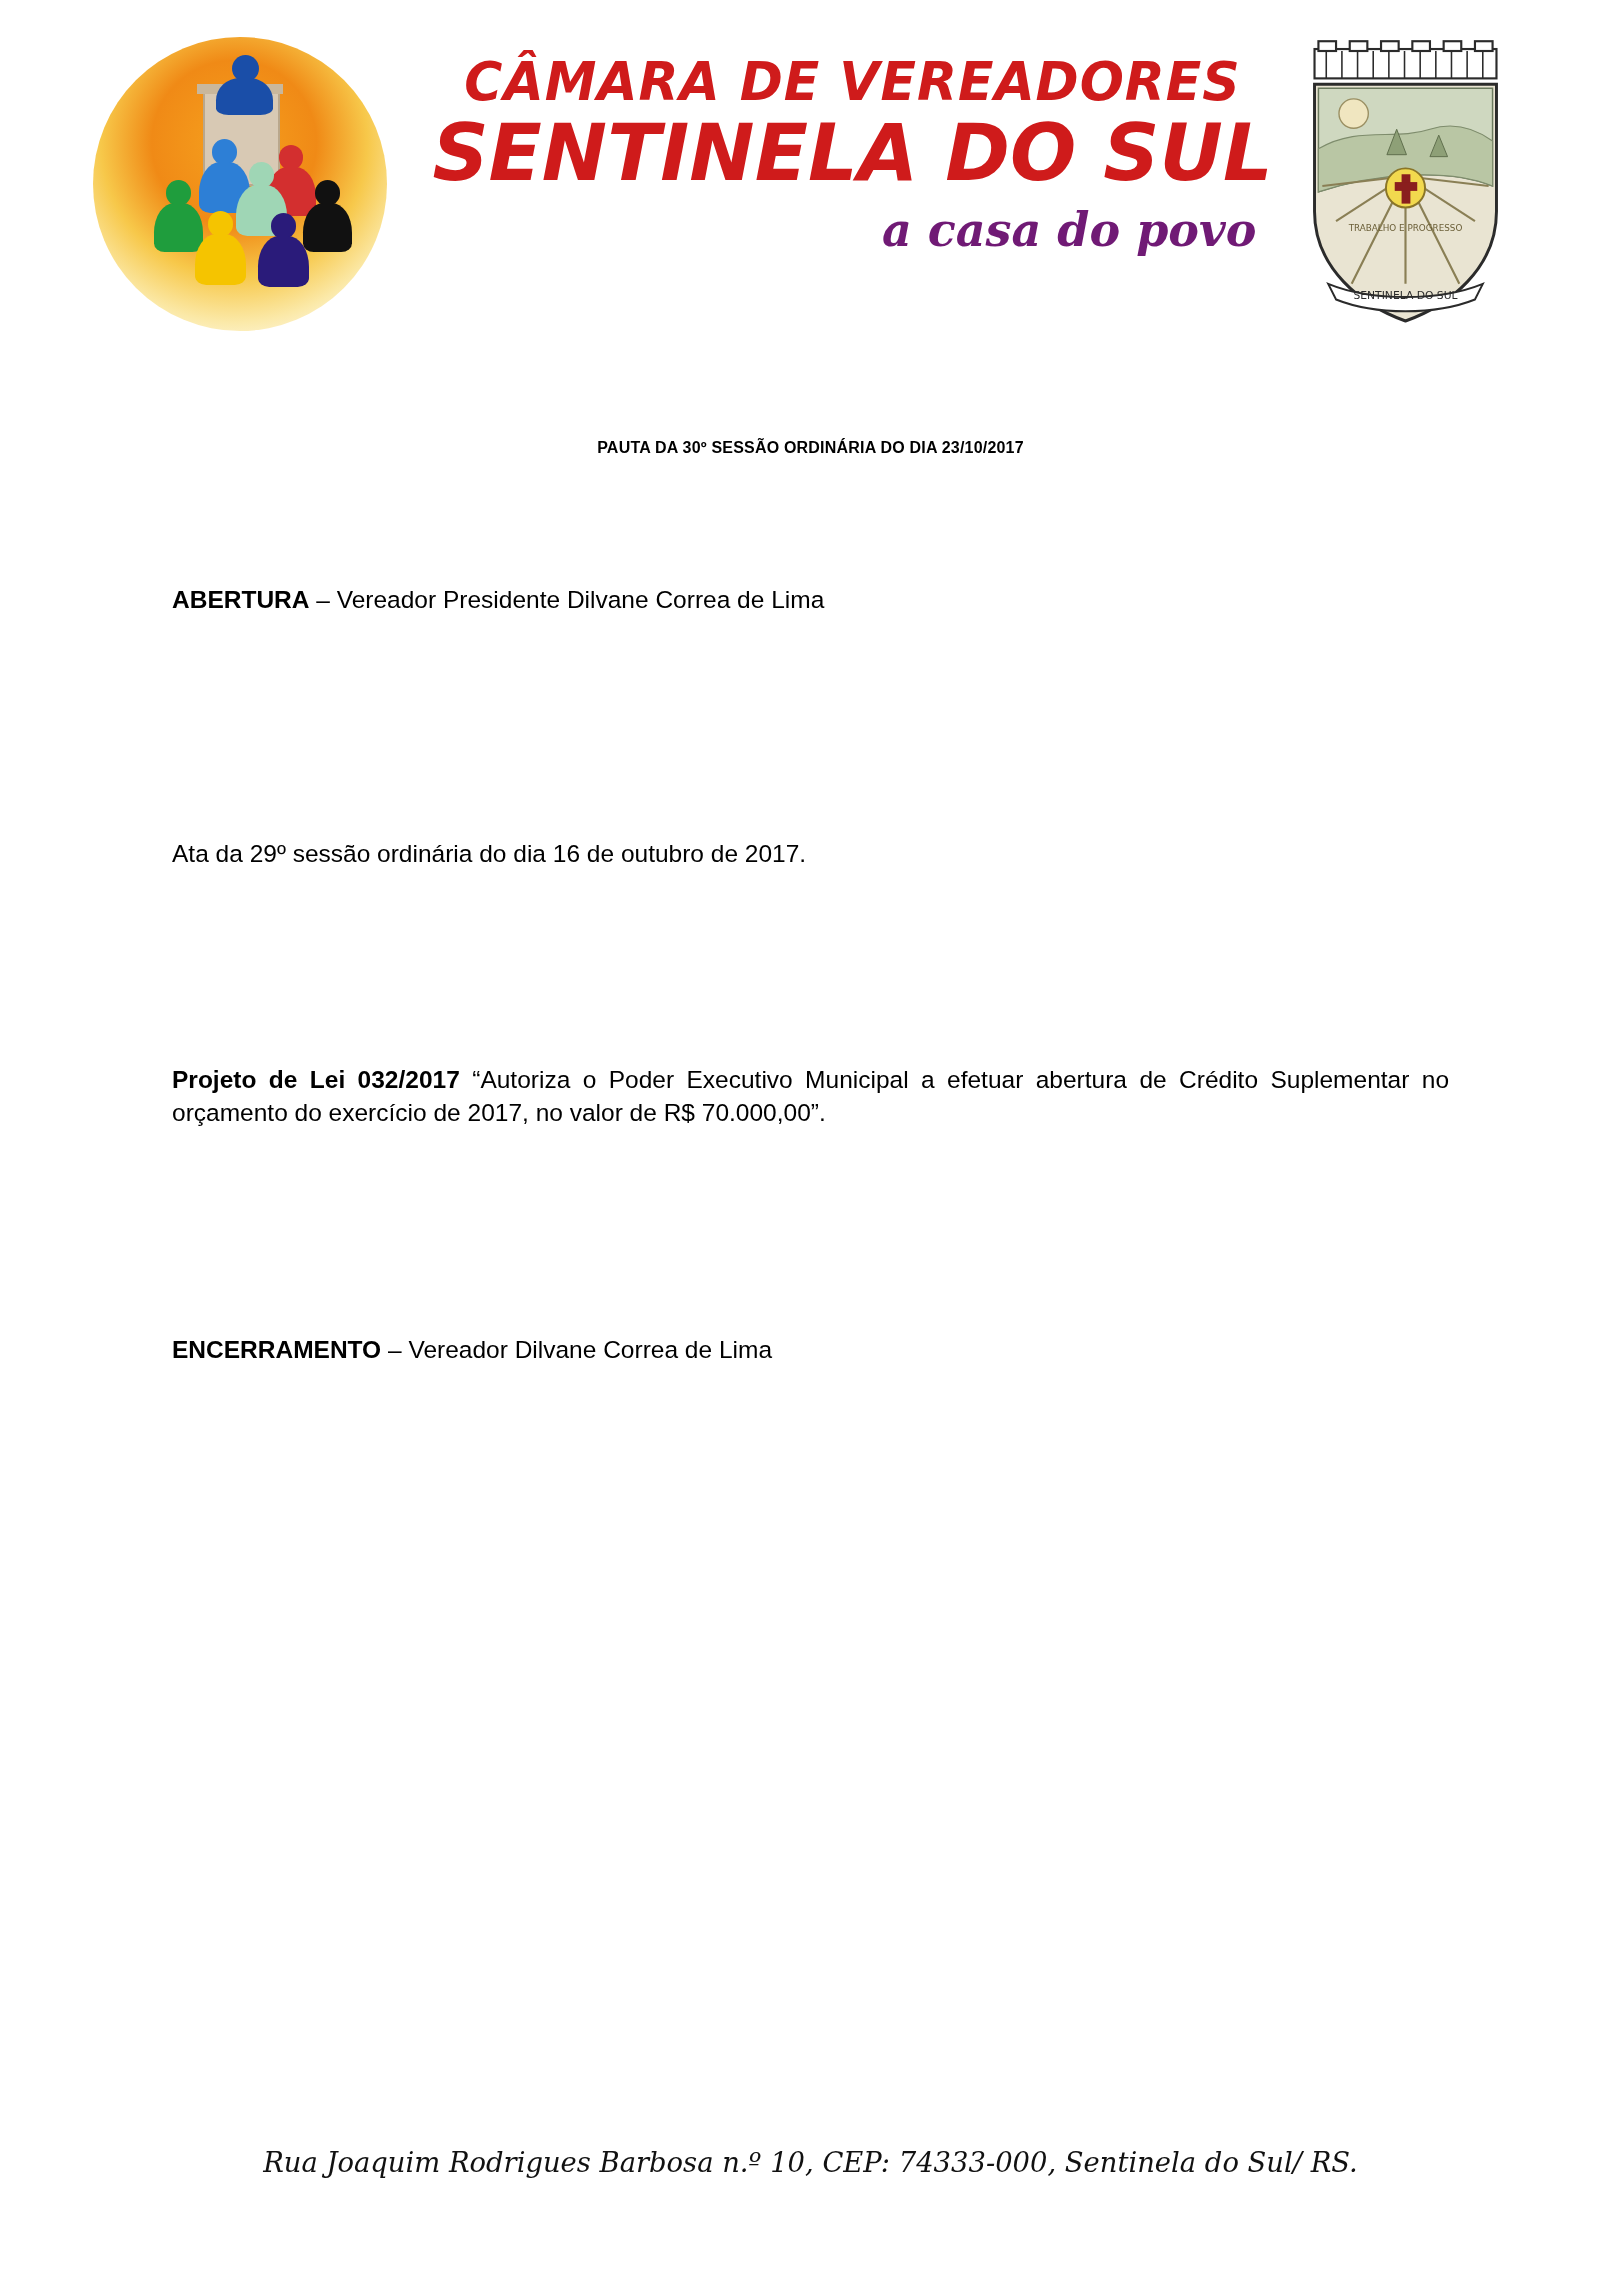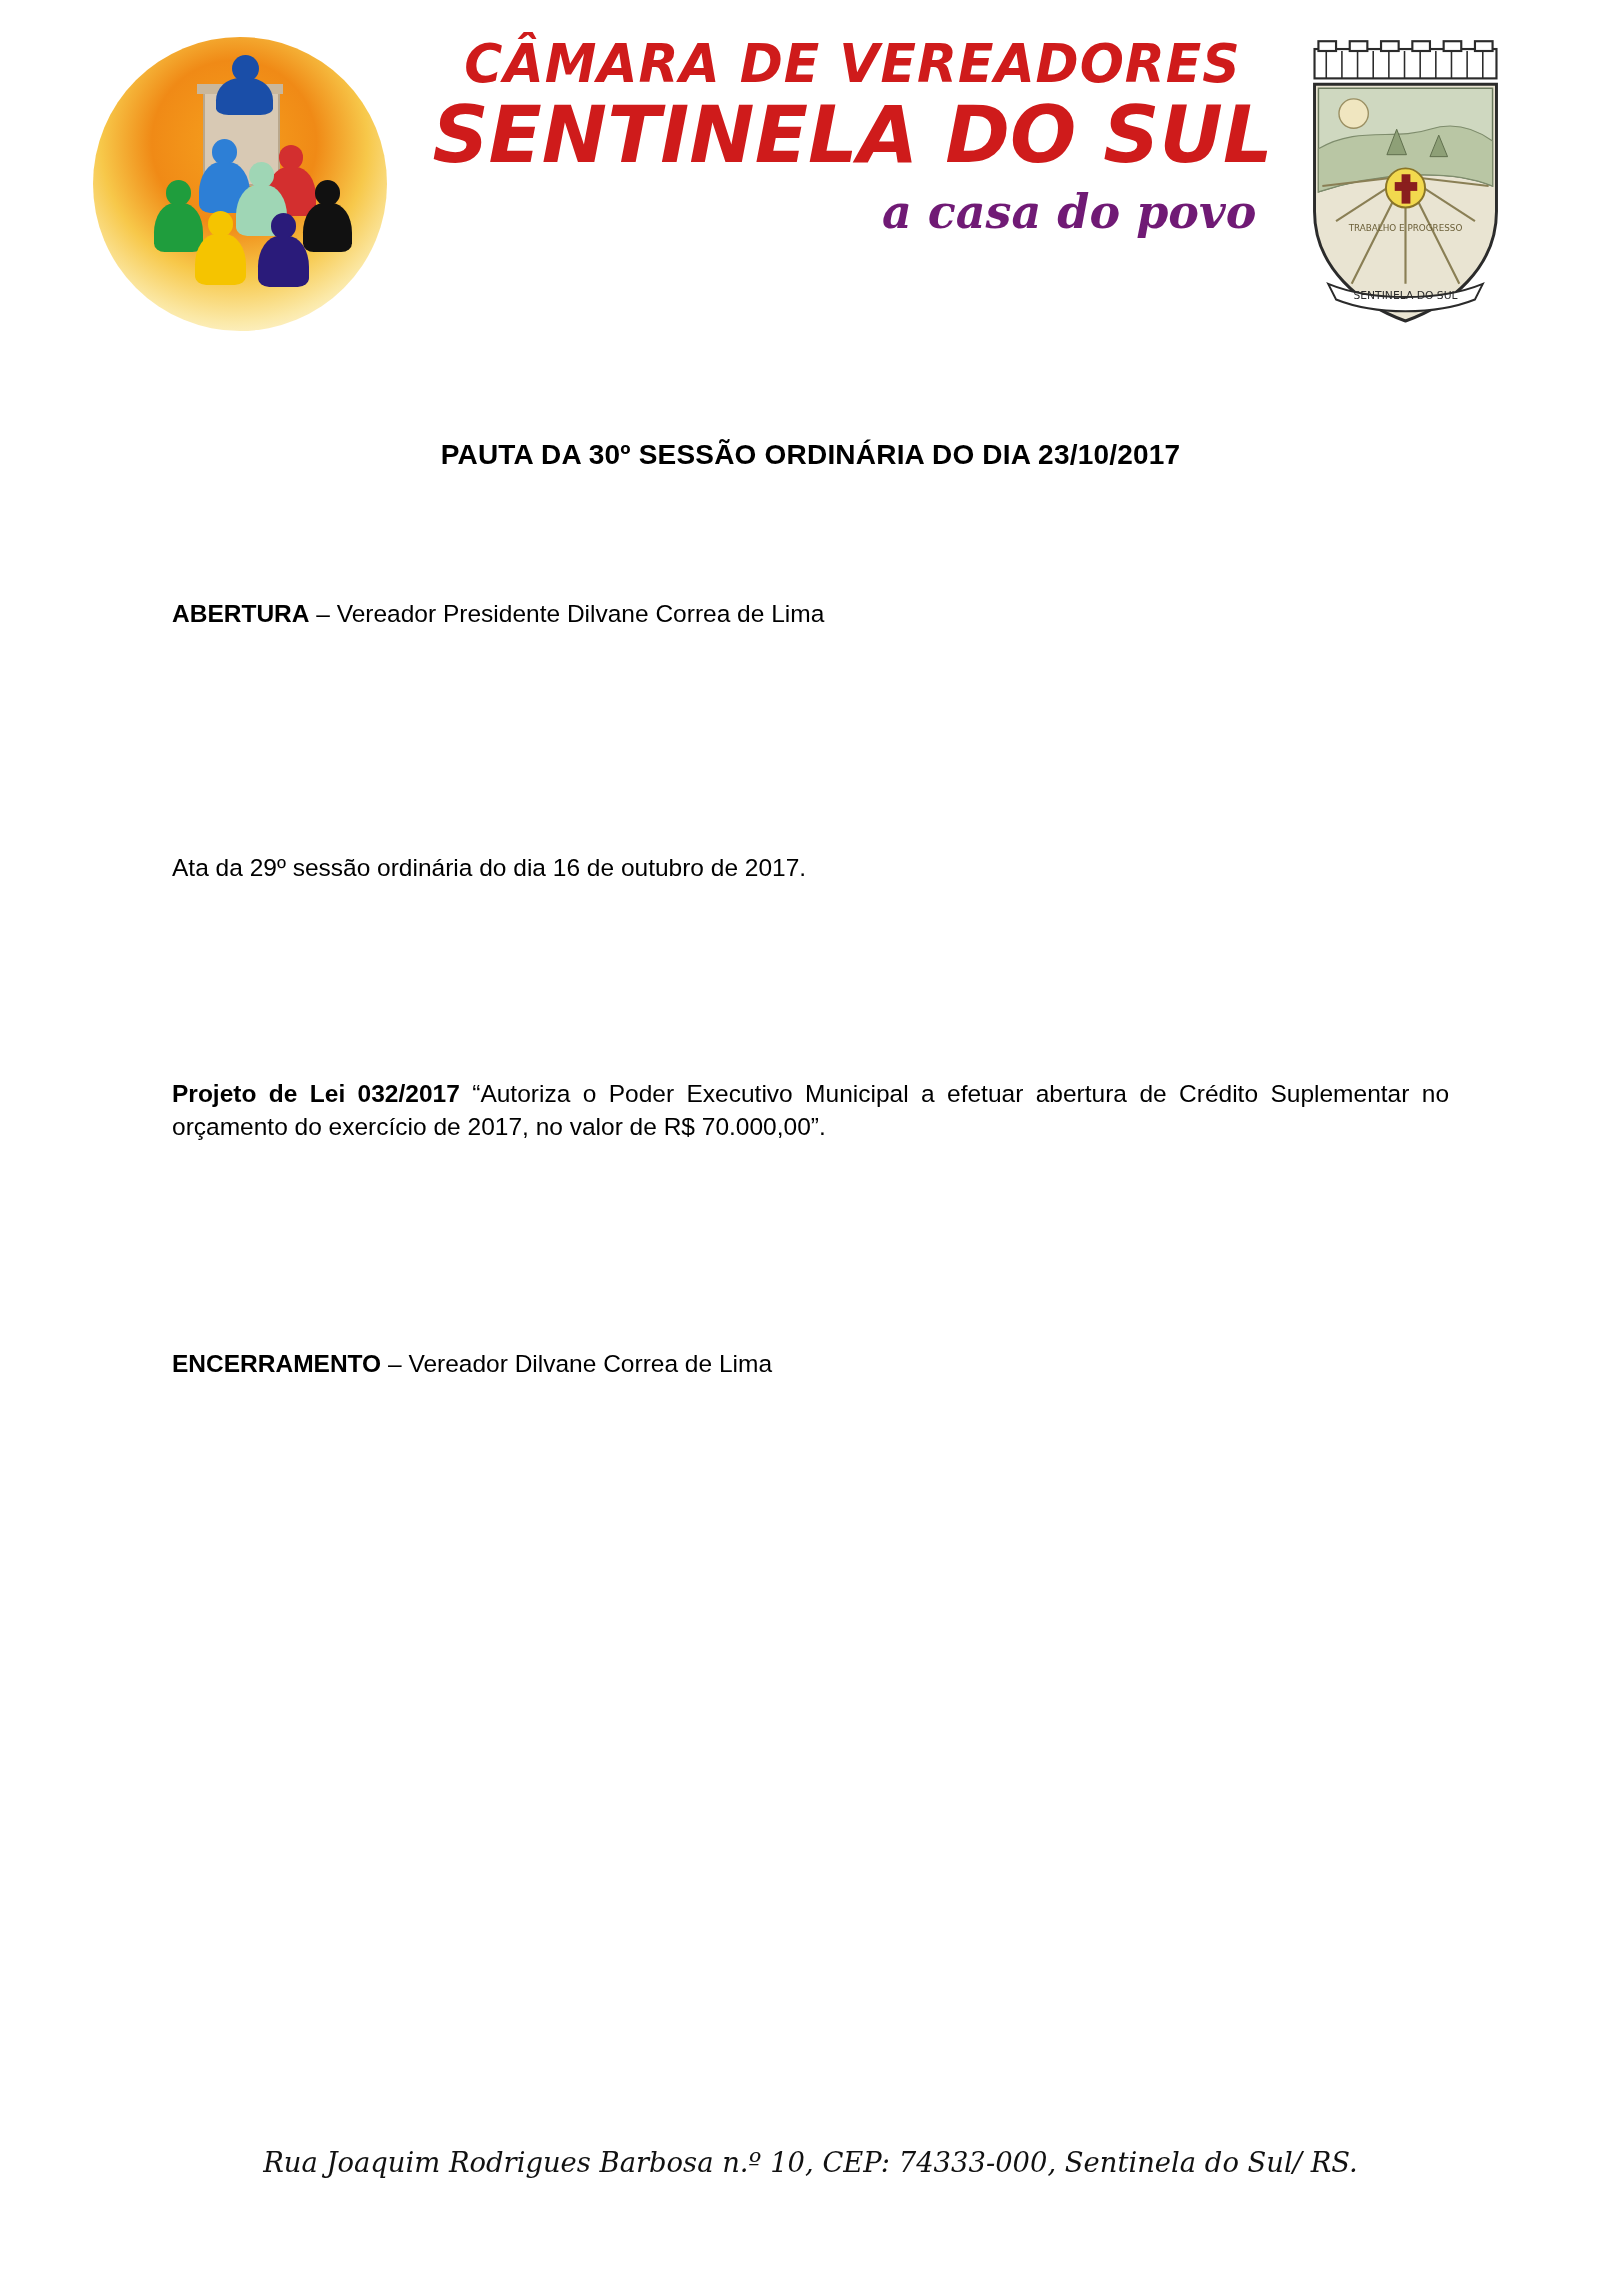--- a/index.html
+++ b/index.html
@@ -73,21 +73,21 @@
     content:"";
     position:absolute;
     left:-7.8px; top:-5.9px;
     width:86px; height:9.8px;
     background:#c9b79c;
   }
 
   .headline-title {
     position: absolute;
     left: 431px;
-    top: 36px;
+    top: 54px;
     width: 843px;
     text-align: center;
   }
   .hl1 {
     font-family: "DejaVu Sans", sans-serif;
     font-weight: bold;
     font-style: italic;
     color: #cf1b1b;
     font-size: 53px;
     letter-spacing: 1px;
@@ -122,21 +122,21 @@
     right: 103px;
     top: 39px;
     width: 225px;
     height: 294px;
   }
 
   
   .doc-title {
     text-align: center;
     font-weight: bold;
-    font-size: 28px;
+    font-size: 16px;
     margin-top: 76px;
     letter-spacing: 0.2px;
   }
 
   .content {
     margin: 0 172px 0 172px;
     font-size: 24.5px;
     line-height: 1.35;
   }
 

